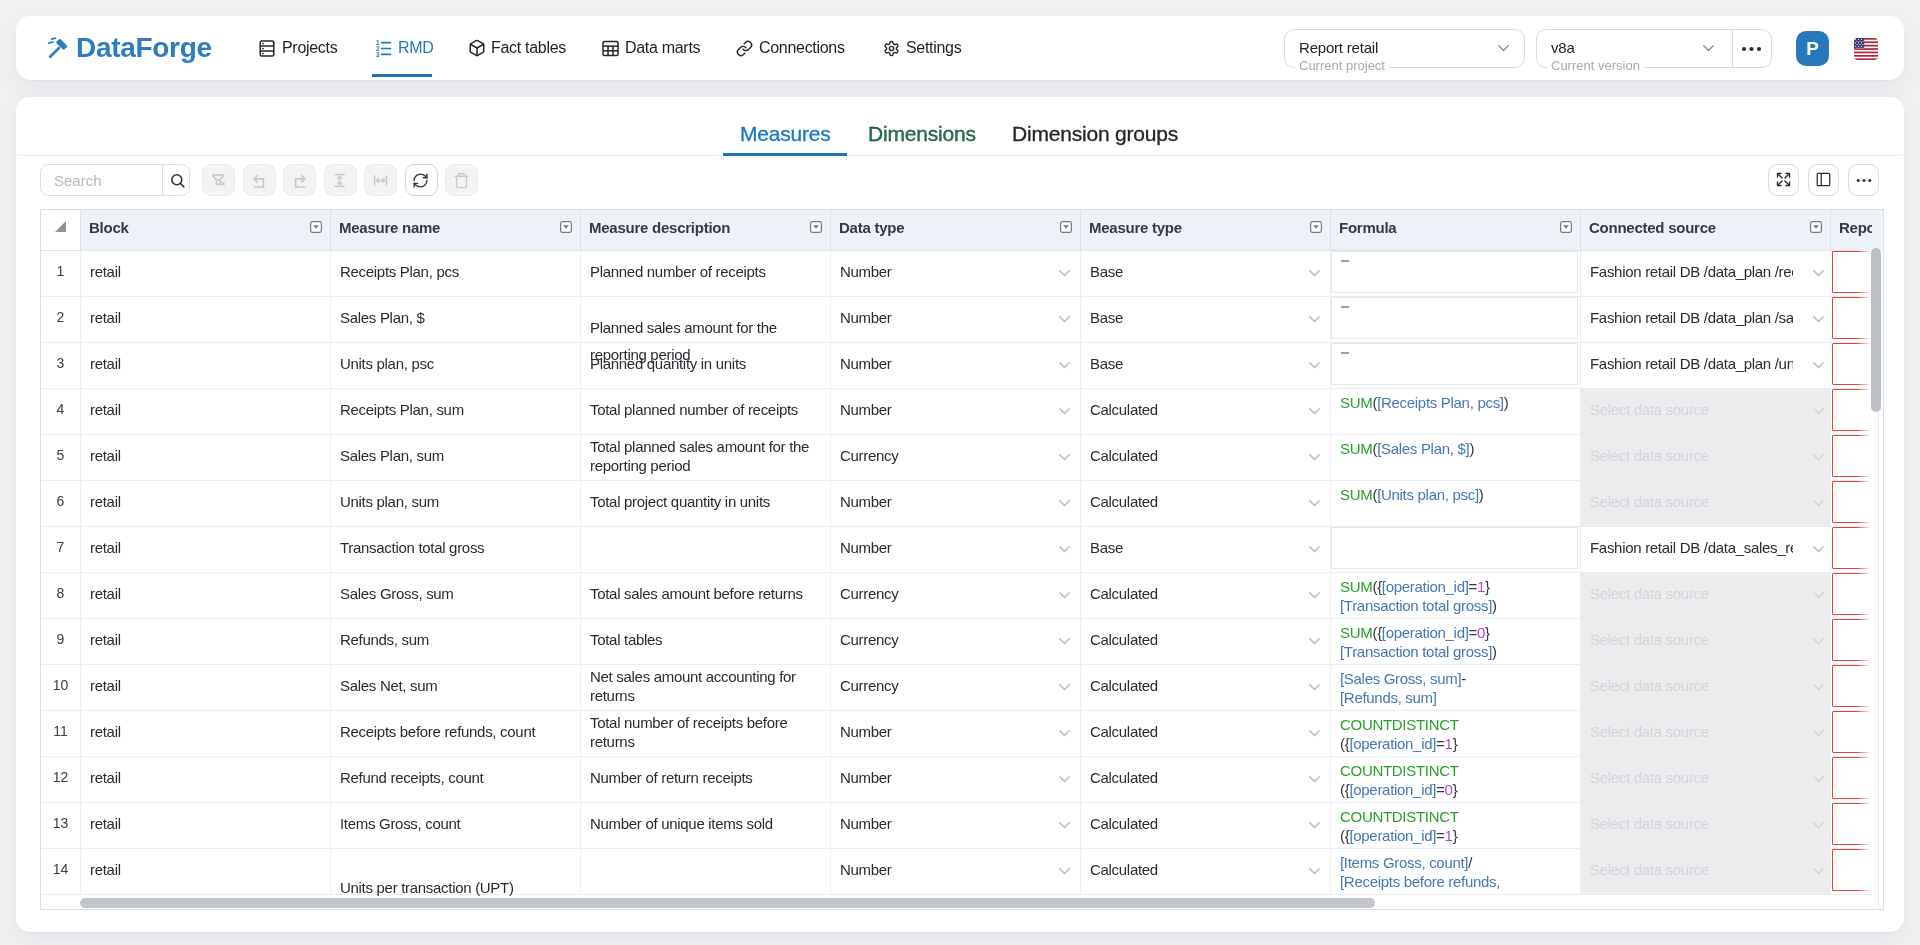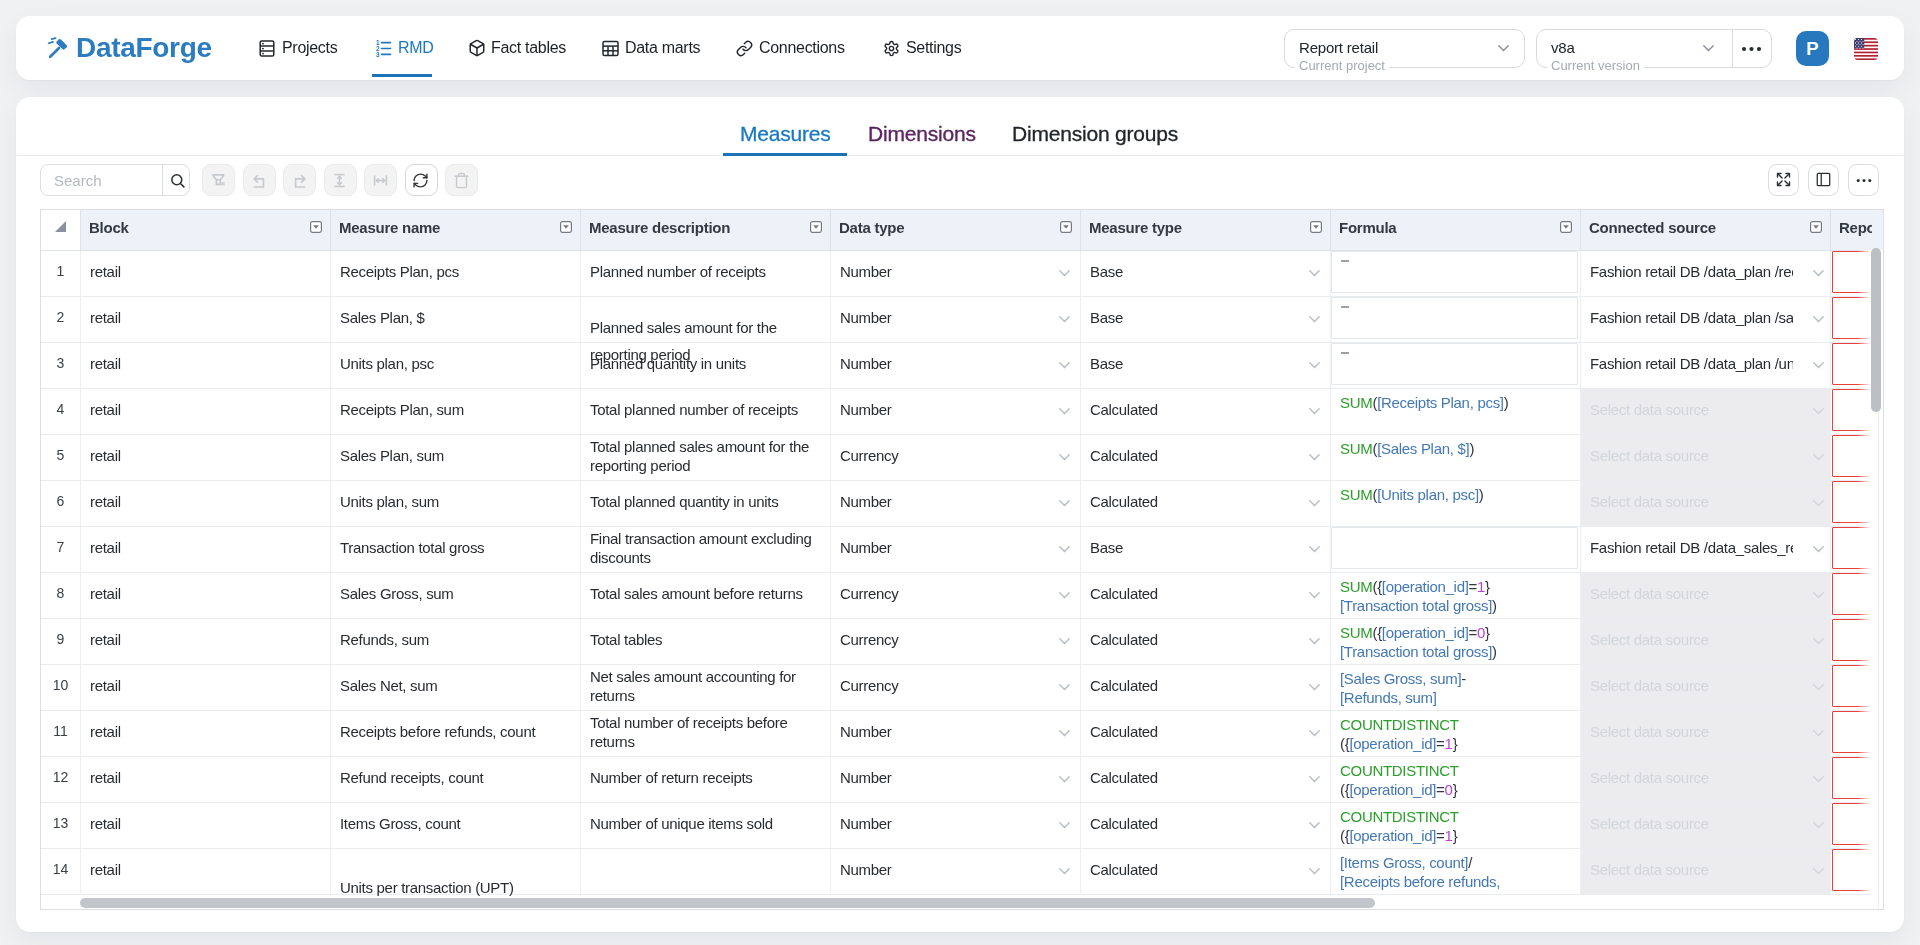--- a/index.html
+++ b/index.html
@@ -153,21 +153,21 @@
           <circle cx="3" cy="10" r="0.55"></circle>
           <circle cx="6" cy="10" r="0.55"></circle>
           <circle cx="9" cy="10" r="0.55"></circle>
         </g>
     </g>
   </svg>
 
   <div class="card" style="left:16px;top:97px;width:1888px;height:835px"></div>
 
   <div class="c" style="left:740px;top:122px;font-size:21px;font-weight:500;letter-spacing:-0.2px;color:#1b79c0;-webkit-text-stroke:0.3px #1b79c0">Measures</div>
-  <div class="c" style="left:868px;top:122px;font-size:21px;font-weight:500;letter-spacing:-0.2px;color:#701a75;-webkit-text-stroke:0.3px #22262b">Dimensions</div>
+  <div class="c" style="left:868px;top:122px;font-size:21px;font-weight:500;letter-spacing:-0.2px;color:#15803d;-webkit-text-stroke:0.3px #22262b">Dimensions</div>
   <div class="c" style="left:1012px;top:122px;font-size:21px;font-weight:500;letter-spacing:-0.2px;color:#22262b;-webkit-text-stroke:0.3px #22262b">Dimension groups</div>
   <div class="c" style="left:17px;top:155px;width:1886px;height:1px;background:#e9ecef"></div>
   <div class="c" style="left:723px;top:153px;width:124px;height:3px;background:#1b74b8"></div>
 
   <div class="c" style="left:40px;top:164px;width:150px;height:32px;border:1px solid #dcdfe3;border-radius:8px;background:#fff">
     <div class="c" style="left:13px;top:7px;font-size:15px;color:#b3b8bd">Search</div>
     <div class="c" style="left:121px;top:0;width:1px;height:30px;background:#dcdfe3"></div>
     <svg class="c" style="left:128px;top:7px" width="17" height="17" viewBox="0 0 24 24">
         <g fill="none" stroke="#2f3338" stroke-width="2.2" stroke-linecap="round">
           <circle cx="11" cy="11" r="7"></circle>
@@ -440,41 +440,40 @@
         <div><span class="g">SUM</span><span class="d">(</span><span class="b">[Sales Plan, $]</span><span class="d">)</span></div>
       </div>
 <div class="c ct" style="left:1549px;top:237px;color:#d2d5d9">Select data source</div>
 <svg class="c" style="left:1771px;top:243px" width="13" height="9" viewBox="0 0 13 9">
         <path d="M1.8 1.8 L6.5 6.6 L11.2 1.8" stroke="#d2d5d9" stroke-width="1.5" fill="none" stroke-linecap="round" stroke-linejoin="round"></path>
       </svg>
 <div class="c" style="left:1791px;top:225px;width:120px;height:42px;border:1.5px solid #e8403a;border-radius:1px;background:#fff"></div>
 <div class="c rn" style="left:0;top:283px;width:39px">6</div>
 <div class="c ct" style="left:49px;top:283px">retail</div>
 <div class="c ct" style="left:299px;top:283px">Units plan, sum</div>
-<div class="c ct" style="left:549px;top:283px">Total planned quantity in units</div>
+<div class="c ct" style="left:549px;top:283px">Total project quantity in units</div>
 <div class="c ct" style="left:799px;top:283px">Number</div>
 <svg class="c" style="left:1017px;top:289px" width="13" height="9" viewBox="0 0 13 9">
         <path d="M1.8 1.8 L6.5 6.6 L11.2 1.8" stroke="#b9bfc7" stroke-width="1.5" fill="none" stroke-linecap="round" stroke-linejoin="round"></path>
       </svg>
 <div class="c ct" style="left:1049px;top:283px">Calculated</div>
 <svg class="c" style="left:1267px;top:289px" width="13" height="9" viewBox="0 0 13 9">
         <path d="M1.8 1.8 L6.5 6.6 L11.2 1.8" stroke="#b9bfc7" stroke-width="1.5" fill="none" stroke-linecap="round" stroke-linejoin="round"></path>
       </svg>
 <div class="c fx" style="left:1299px;top:275px">
         <div><span class="g">SUM</span><span class="d">(</span><span class="b">[Units plan, psc]</span><span class="d">)</span></div>
       </div>
 <div class="c ct" style="left:1549px;top:283px;color:#d2d5d9">Select data source</div>
 <svg class="c" style="left:1771px;top:289px" width="13" height="9" viewBox="0 0 13 9">
         <path d="M1.8 1.8 L6.5 6.6 L11.2 1.8" stroke="#d2d5d9" stroke-width="1.5" fill="none" stroke-linecap="round" stroke-linejoin="round"></path>
       </svg>
 <div class="c" style="left:1791px;top:271px;width:120px;height:42px;border:1.5px solid #e8403a;border-radius:1px;background:#fff"></div>
 <div class="c rn" style="left:0;top:329px;width:39px">7</div>
 <div class="c ct" style="left:49px;top:329px">retail</div>
 <div class="c ct" style="left:299px;top:329px">Transaction total gross</div>
-<div class="c ct" style="left:549px;top:320px;line-height:18.5px">Final transaction amount excluding<br>discounts</div>
 <div class="c ct" style="left:799px;top:329px">Number</div>
 <svg class="c" style="left:1017px;top:335px" width="13" height="9" viewBox="0 0 13 9">
         <path d="M1.8 1.8 L6.5 6.6 L11.2 1.8" stroke="#b9bfc7" stroke-width="1.5" fill="none" stroke-linecap="round" stroke-linejoin="round"></path>
       </svg>
 <div class="c ct" style="left:1049px;top:329px">Base</div>
 <svg class="c" style="left:1267px;top:335px" width="13" height="9" viewBox="0 0 13 9">
         <path d="M1.8 1.8 L6.5 6.6 L11.2 1.8" stroke="#b9bfc7" stroke-width="1.5" fill="none" stroke-linecap="round" stroke-linejoin="round"></path>
       </svg>
 <div class="c" style="left:1290px;top:317px;width:247px;height:42px;border:1px solid #e3e6ea;border-radius:1px"></div>
 <div class="c ct" style="left:1549px;top:329px;width:203px;overflow:hidden">Fashion retail DB /data_sales_receipts</div>

